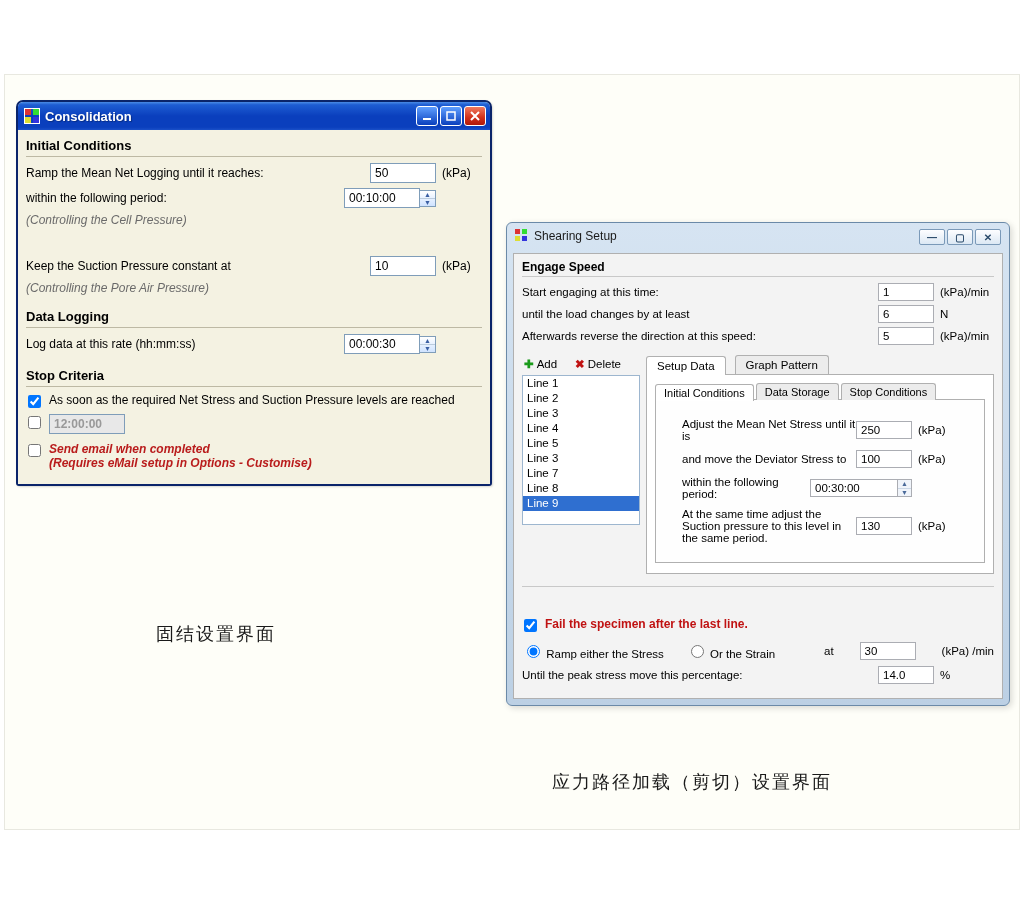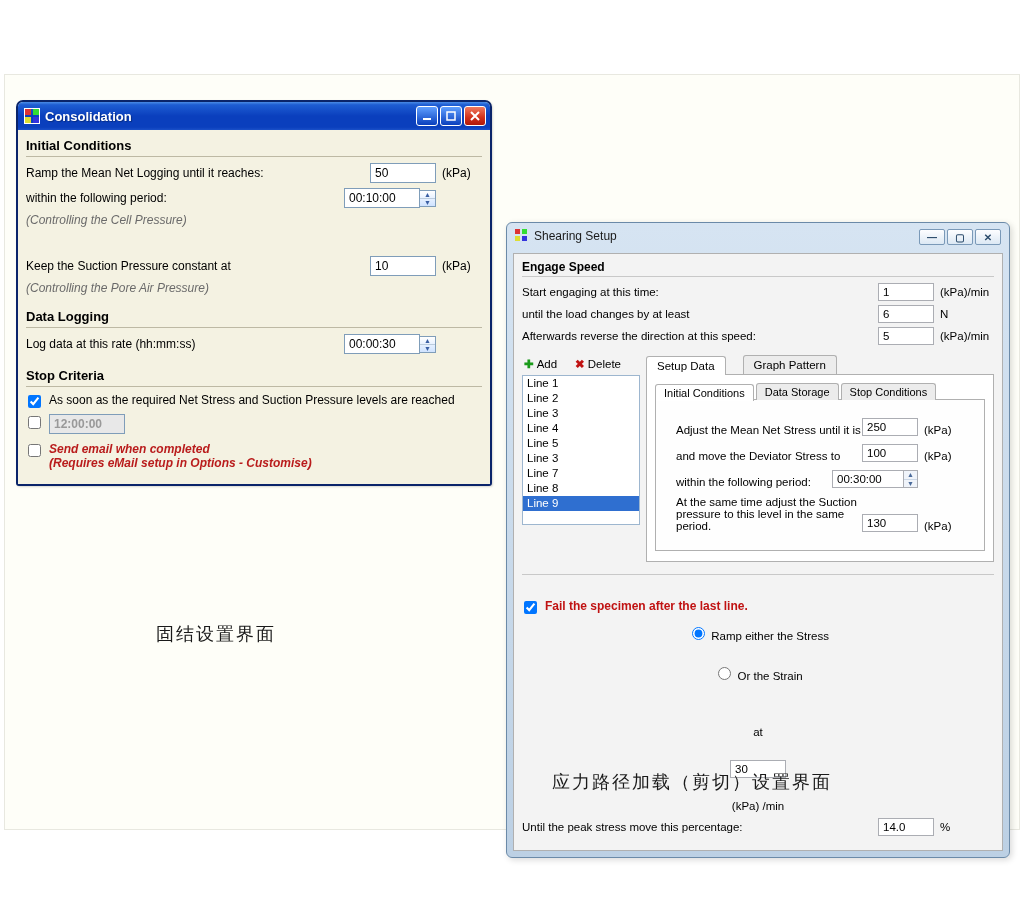--- a/index.html
+++ b/index.html
@@ -164,53 +164,53 @@
   .ico-plus { color:#1a9a1a; font-weight:bold; font-size:14px; }
   .ico-del { color:#c01212; font-weight:bold; font-size:14px; }
   .listbox {
     border: 1px solid #9db6cf; background: #fff; height: 150px;
     font-size: 11.5px; overflow: hidden;
   }
   .listbox .li { padding: 0 4px; line-height: 15px; }
   .listbox .li.sel { background: #2f6fd0; color:#fff; }
   
   .tabhost { flex:1; }
-  .tabstrip { display:flex; gap: 15px; }
+  .tabstrip { display:flex; gap: 7px; }
   .tab {
     border: 1px solid #b0b0b0; border-bottom: none;
     padding: 3px 10px; font-size: 11.5px;
     background: #ececec; margin-right: 2px;
     border-radius: 3px 3px 0 0;
     cursor: default;
   }
   .tab.active { background:#fff; position:relative; top:1px; }
   .tabpanel {
     border: 1px solid #b0b0b0; background:#fff;
     padding: 8px 8px 10px 8px;
   }
   .innertabs { display:flex; gap:0; margin-bottom:-1px;}
   .innertabs .tab { font-size: 11px; padding: 2px 8px;}
   .innerpanel {
     border:1px solid #b0b0b0; background:#fefefe;
     padding: 10px 8px;
   }
-  .ir { display:flex; align-items:flex-end; margin:8px 12px; font-size:11.5px;}
+  .ir { display:flex; align-items:center; margin:8px 18px; font-size:11.5px;}
   .ir .lbl { flex:1; }
   .ir .unit { width:46px; padding-left:6px; }
   .spin7 { display:flex; }
-  .spin7 input { width: 72px; }
+  .spin7 input { width: 88px; }
   .spin7 .sp {
     width: 14px; border:1px solid #abadb3; border-left:none;
     display:flex; flex-direction:column; background:#f0f4fa;
   }
   .spin7 .sp div { flex:1; font-size:7px; display:flex;align-items:center;justify-content:center; color:#4a6a9a;}
   .spin7 .sp div:first-child { border-bottom:1px solid #cbd7e6; }
-  .failbox { margin-top: 12px; border-top: 1px solid #c8c8c8; padding-top: 18px;}
+  .failbox { margin-top: 12px; border-top: 1px solid #c8c8c8; padding-top: 24px;}
   .red-bold { color:#c01212; font-weight:bold; }
-  .radiorow { display:flex; align-items:center; gap: 22px; margin: 10px 0 6px 0; font-size:11.5px;flex-direction:column;}
+  .radiorow { display:flex; align-items:center; gap: 22px; margin: 10px 0 6px 0; font-size:11.5px;}
   .caption {
     position:absolute;
     font-family: "SimSun","Songti SC",serif;
     font-size: 18px;
     letter-spacing: 2px;
     color: #1a1a1a;
   }
 </style>
 </head>
 <body>

